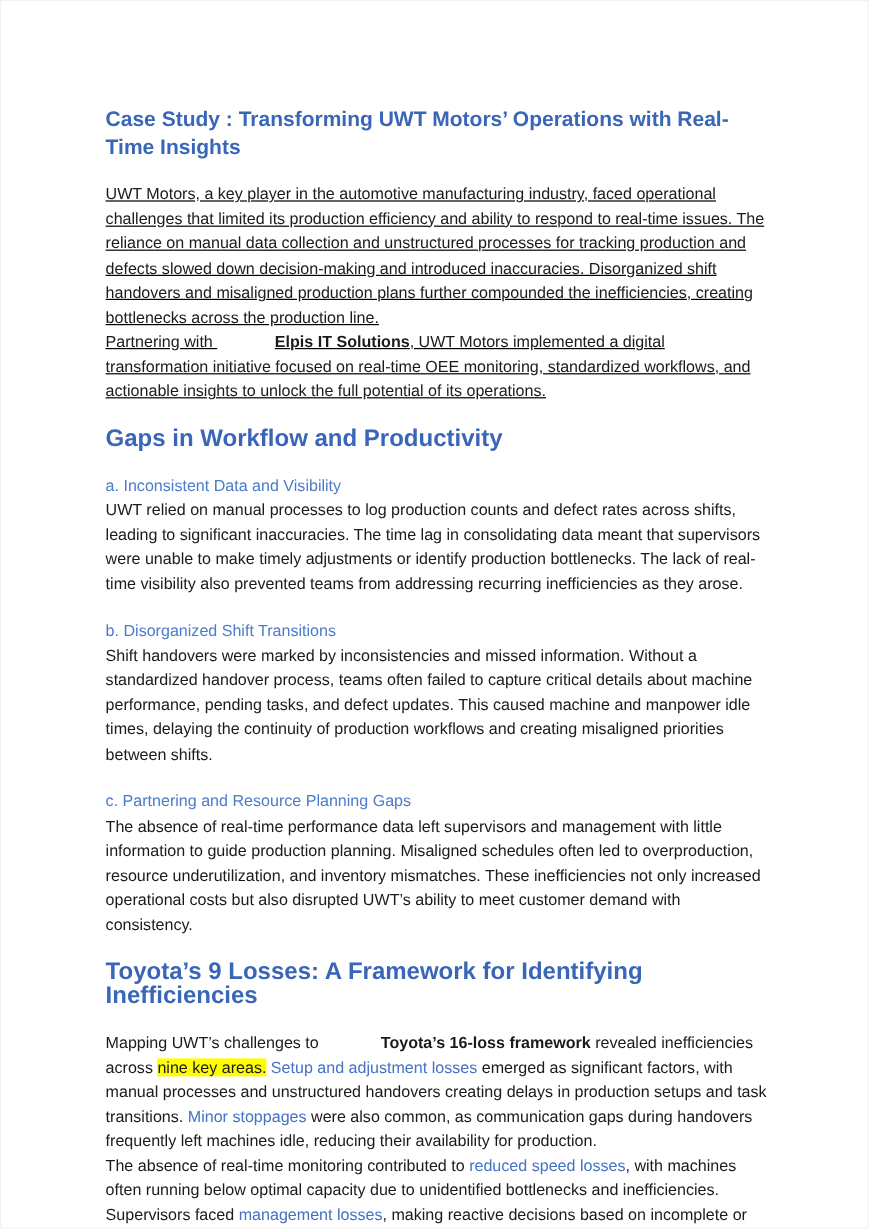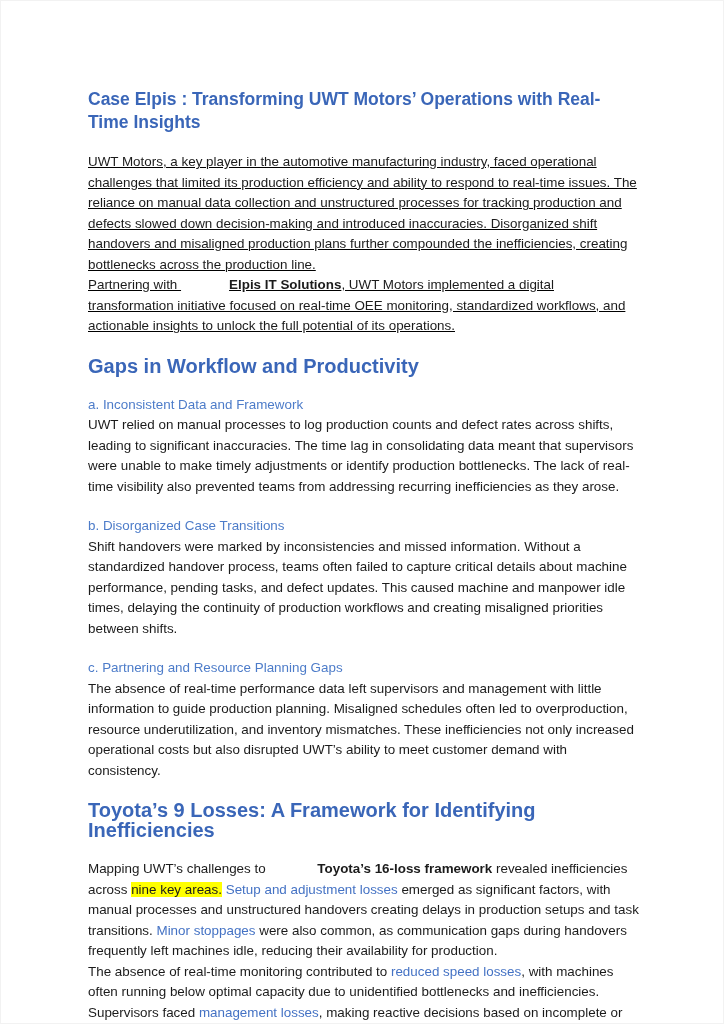--- a/index.html
+++ b/index.html
@@ -50,32 +50,32 @@
   }
   .subheading{color:var(--subheading-blue);}
   .run-bold{font-weight:bold;margin-left:48px;}
   .run-blue{color:var(--link-blue);margin-top:48px;}
   .run-highlight{background:var(--highlight-yellow);}
 </style>
 </head>
 <body>
 
 <main class="page">
-  <h1 class="doc-title">Case Elpis : Transforming UWT Motors’ Operations with Real-Time Insights</h1>
+  <h1 class="doc-title">Case Study : Transforming UWT Motors’ Operations with Real-Time Insights</h1>
   <div class="doc-body">
       <div class="block">
         <p class="body-paragraph"><span>UWT Motors, a key player in the automotive manufacturing industry, faced operational challenges that limited its production efficiency and ability to respond to real-time issues. The reliance on manual data collection and unstructured processes for tracking production and defects slowed down decision-making and introduced inaccuracies. Disorganized shift handovers and misaligned production plans further compounded the inefficiencies, creating bottlenecks across the production line.</span><br><span>Partnering with </span><span class="run-bold">Elpis IT Solutions</span><span>, UWT Motors implemented a digital transformation initiative focused on real-time OEE monitoring, standardized workflows, and actionable insights to unlock the full potential of its operations.</span></p>
       </div>
       <h2 class="section-heading">Gaps in Workflow and Productivity</h2>
       <div class="block">
-        <div class="subheading">a. Inconsistent Data and Framework</div>
+        <div class="subheading">a. Inconsistent Data and Visibility</div>
         <p class="body-paragraph"><span>UWT relied on manual processes to log production counts and defect rates across shifts, leading to significant inaccuracies. The time lag in consolidating data meant that supervisors were unable to make timely adjustments or identify production bottlenecks. The lack of real-time visibility also prevented teams from addressing recurring inefficiencies as they arose.</span></p>
       </div>
       <div class="block">
-        <div class="subheading">b. Disorganized Case Transitions</div>
+        <div class="subheading">b. Disorganized Shift Transitions</div>
         <p class="body-paragraph"><span>Shift handovers were marked by inconsistencies and missed information. Without a standardized handover process, teams often failed to capture critical details about machine performance, pending tasks, and defect updates. This caused machine and manpower idle times, delaying the continuity of production workflows and creating misaligned priorities between shifts.</span></p>
       </div>
       <div class="block">
         <div class="subheading">c. Partnering and Resource Planning Gaps</div>
         <p class="body-paragraph"><span>The absence of real-time performance data left supervisors and management with little information to guide production planning. Misaligned schedules often led to overproduction, resource underutilization, and inventory mismatches. These inefficiencies not only increased operational costs but also disrupted UWT’s ability to meet customer demand with consistency.</span></p>
       </div>
       <h2 class="section-heading">Toyota’s 9 Losses: A Framework for Identifying Inefficiencies</h2>
       <div class="block">
         <p class="body-paragraph"><span>Mapping UWT’s challenges to </span><span class="run-bold">Toyota’s 16-loss framework</span><span> revealed inefficiencies across </span><span class="run-highlight">nine key areas.</span><span> </span><span class="run-blue">Setup and adjustment losses</span><span> emerged as significant factors, with manual processes and unstructured handovers creating delays in production setups and task transitions. </span><span class="run-blue">Minor stoppages</span><span> were also common, as communication gaps during handovers frequently left machines idle, reducing their availability for production.</span><br><span>The absence of real-time monitoring contributed to </span><span class="run-blue">reduced speed losses</span><span>, with machines often running below optimal capacity due to unidentified bottlenecks and inefficiencies. Supervisors faced </span><span class="run-blue">management losses</span><span>, making reactive decisions based on incomplete or delayed data instead of addressing issues proactively. </span><span class="run-blue">Energy losses</span><span> became evident during</span></p>
       </div>

